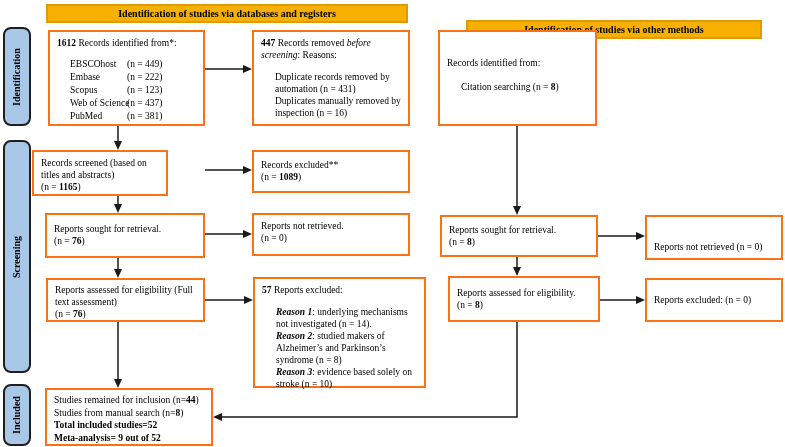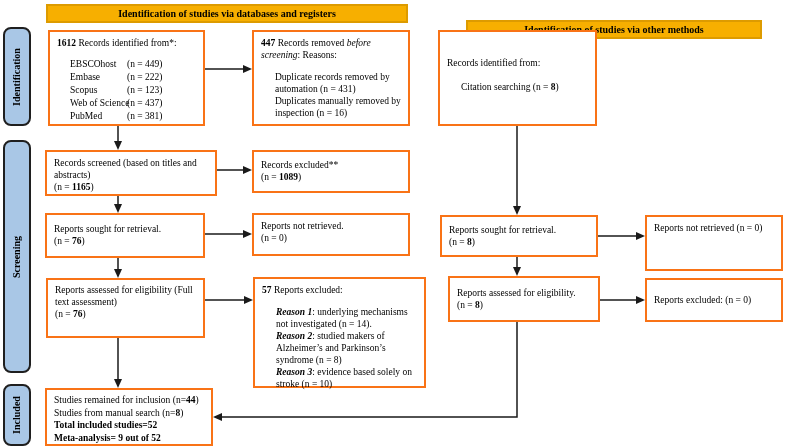--- a/index.html
+++ b/index.html
@@ -90,21 +90,21 @@
       <div>Duplicate records removed by automation (n = 431)</div>
       <div>Duplicates manually removed by inspection (n = 16)</div>
     </div>
   </div>
 
   <div class="bx" style="left:438px;top:30px;width:159px;height:96px;padding-top:25px">
     <div>Records identified from:</div>
     <div class="indent" style="margin-top:12px"><span>Citation searching (n = </span><b>8</b><span>)</span></div>
   </div>
 
-  <div class="bx" style="left:45px;top:150px;width:172px;height:46px">
+  <div class="bx" style="left:32px;top:150px;width:136px;height:46px">
     <div>Records screened (based on titles and abstracts)</div>
     <div class="nline"><span>(n = </span><b>1165</b><span>)</span></div>
   </div>
 
   <div class="bx" style="left:252px;top:150px;width:158px;height:43px;padding-top:7px">
     <div>Records excluded**</div>
     <div class="nline"><span>(n = </span><b>1089</b><span>)</span></div>
   </div>
 
   <div class="bx" style="left:45px;top:213px;width:160px;height:45px;padding-top:8px">
@@ -115,25 +115,25 @@
   <div class="bx" style="left:252px;top:213px;width:158px;height:43px;">
     <div>Reports not retrieved.</div>
     <div class="nline"><span>(n = </span><span>0</span><span>)</span></div>
   </div>
 
   <div class="bx" style="left:440px;top:215px;width:158px;height:42px;padding-top:7px">
     <div>Reports sought for retrieval.</div>
     <div class="nline"><span>(n = </span><b>8</b><span>)</span></div>
   </div>
 
-  <div class="bx" style="left:645px;top:215px;width:138px;height:56px;display:flex;align-items:flex-start">
+  <div class="bx" style="left:645px;top:215px;width:138px;height:45px;display:flex;align-items:flex-end">
     <div>Reports not retrieved (n = 0)</div>
   </div>
 
-  <div class="bx" style="left:46px;top:278px;width:159px;height:60px;padding-top:4px">
+  <div class="bx" style="left:46px;top:278px;width:159px;height:44px;padding-top:4px">
     <div>Reports assessed for eligibility (Full text assessment)</div>
     <div class="nline"><span>(n = </span><b>76</b><span>)</span></div>
   </div>
 
   <div class="bx" style="left:253px;top:277px;width:173px;height:111px">
     <div><b>57</b><span> Reports excluded:</span></div>
     <div class="indent" style="margin-top:10px">
       <div><span class="rlead">Reason 1</span><span>: underlying mechanisms not investigated (n = 14).</span></div>
       <div><span class="rlead">Reason 2</span><span>: studied makers of Alzheimer’s and Parkinson’s syndrome (n = 8)</span></div>
       <div><span class="rlead">Reason 3</span><span>: evidence based solely on stroke (n = 10)</span></div>

